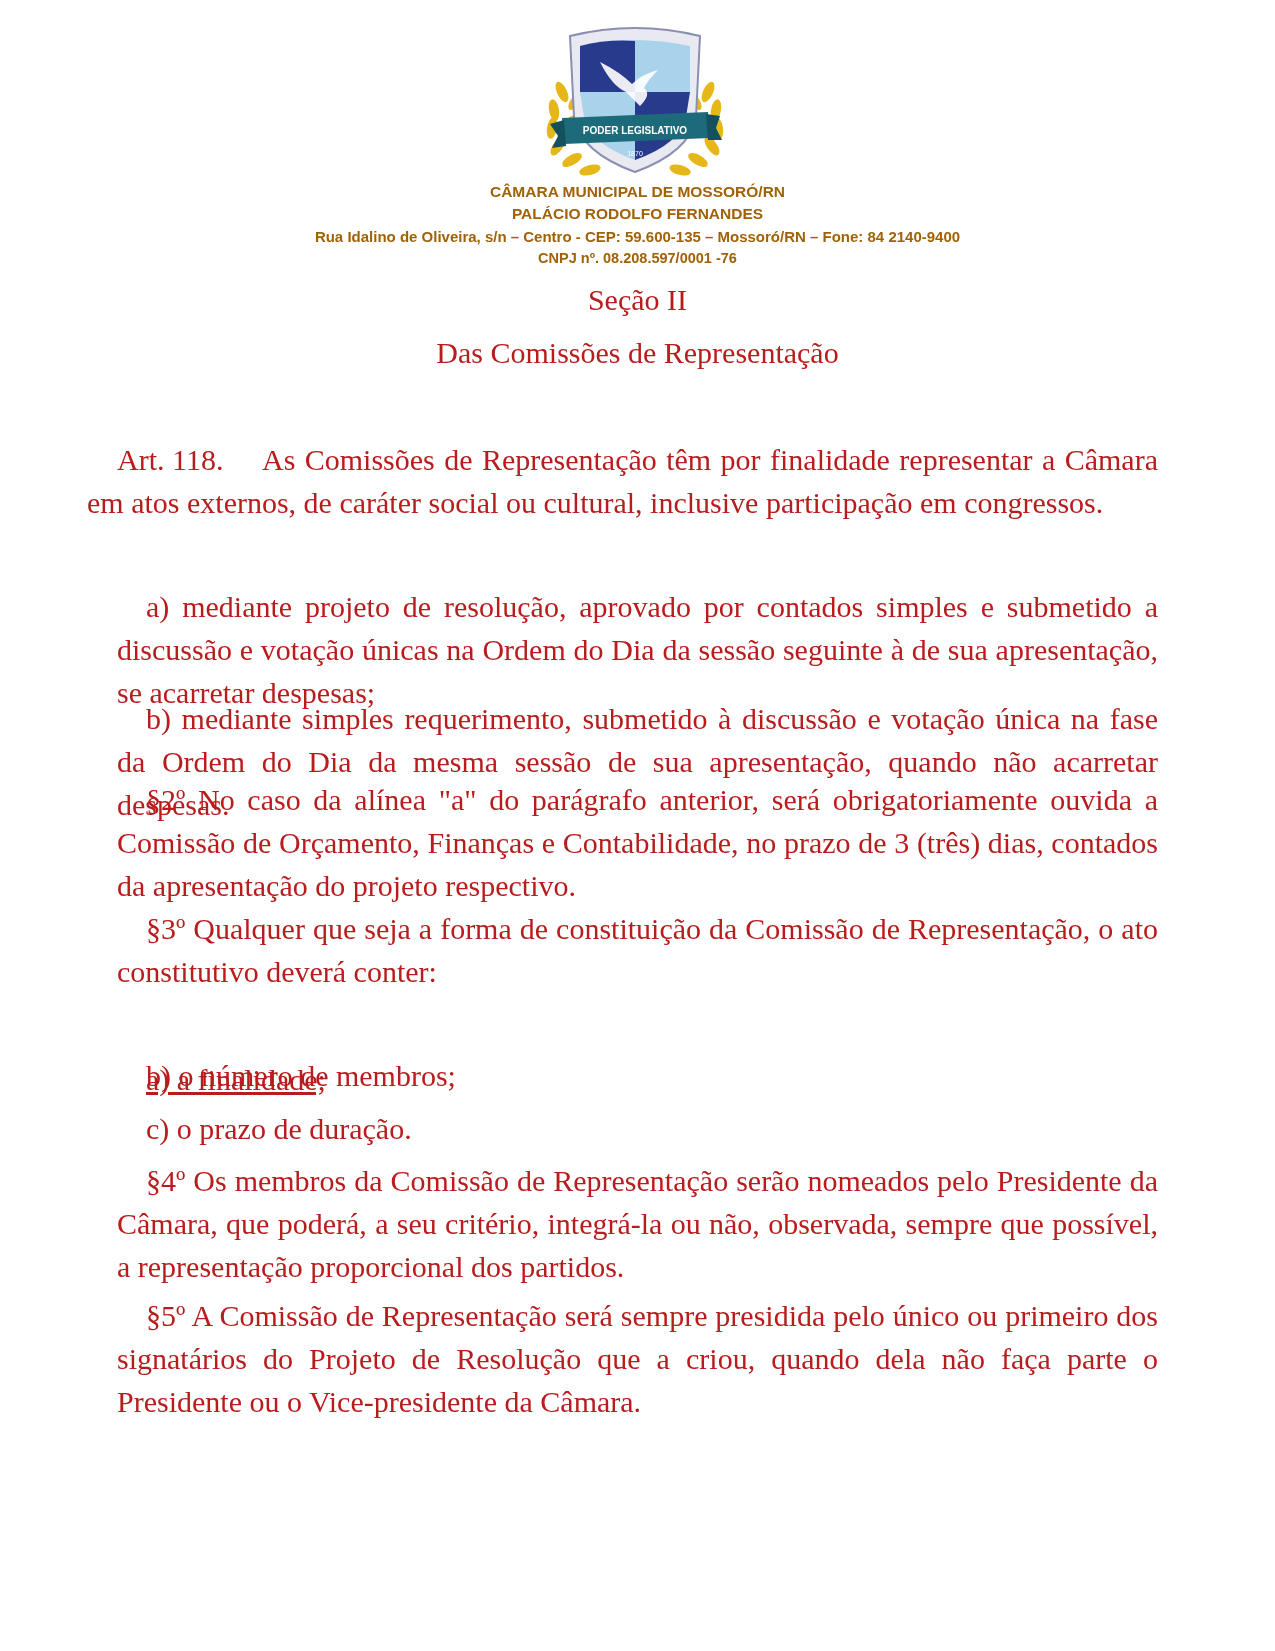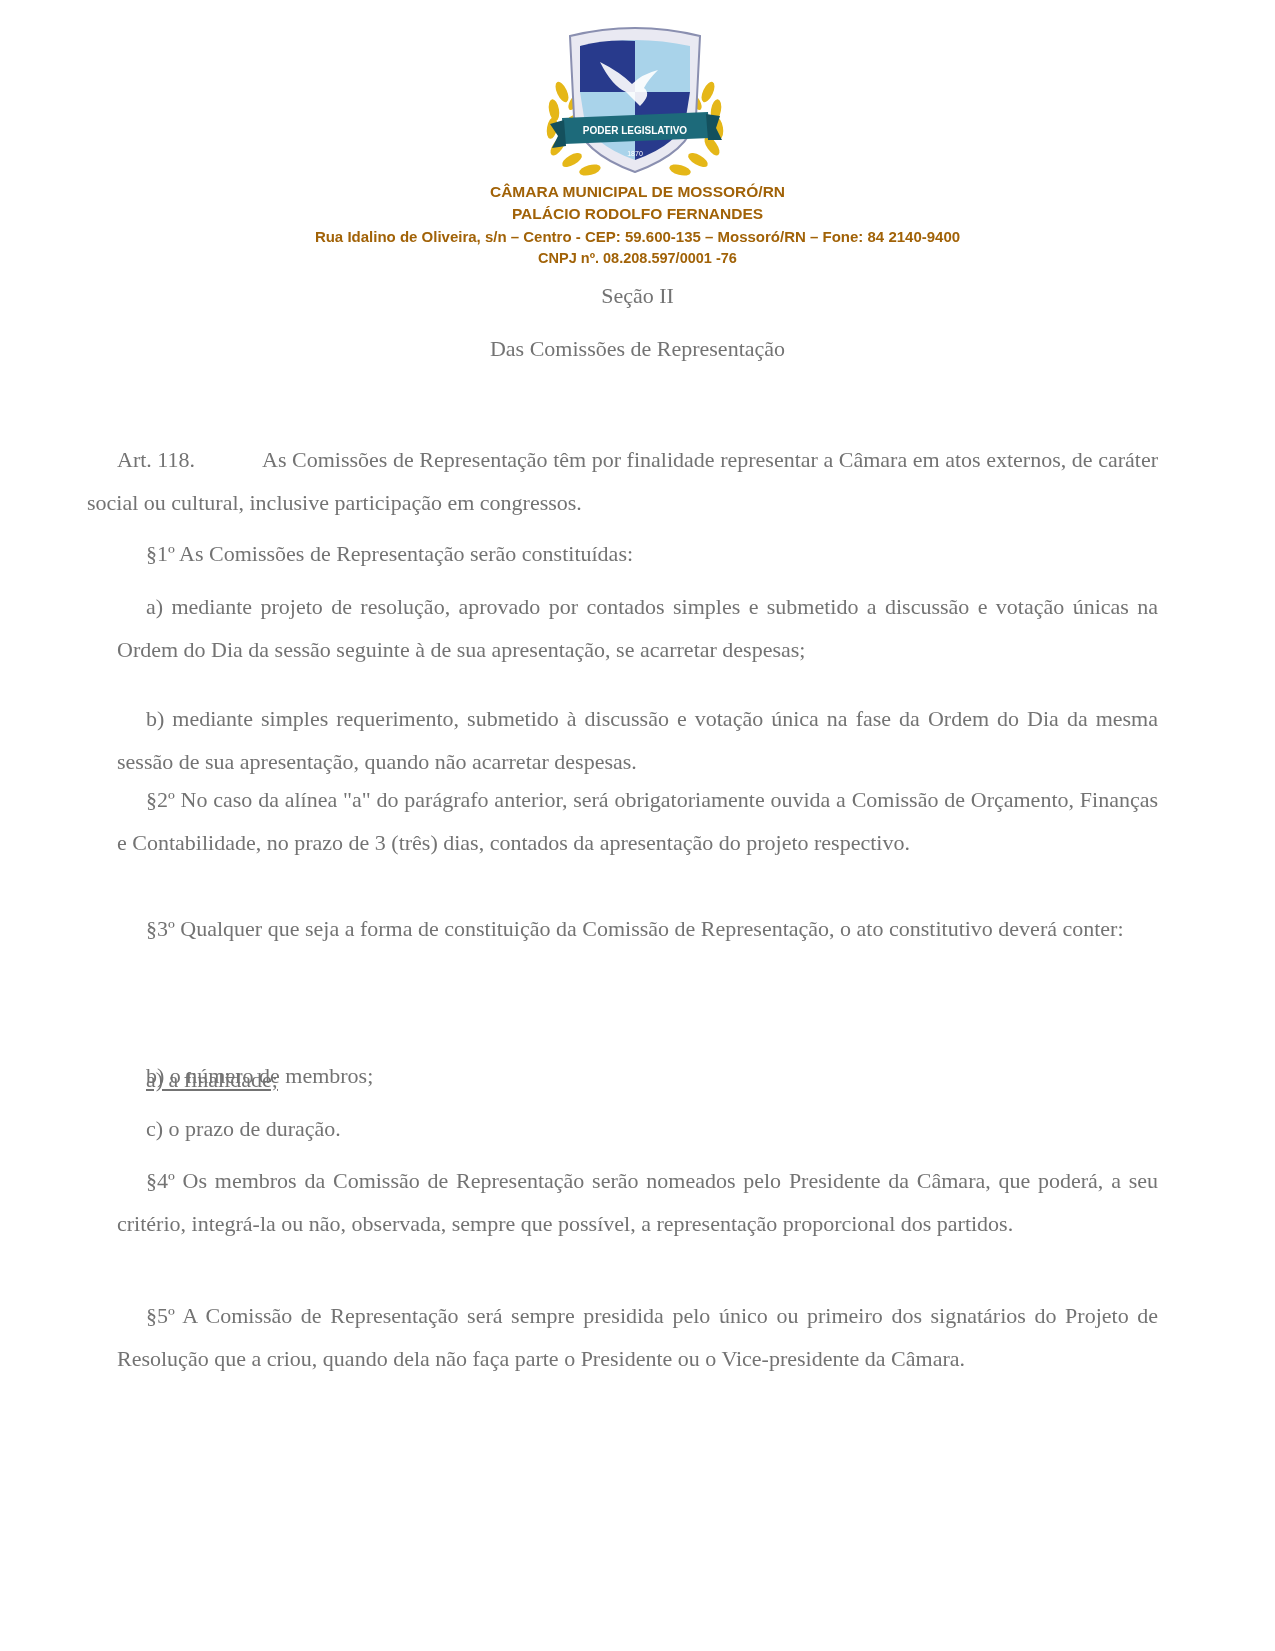--- a/index.html
+++ b/index.html
@@ -9,21 +9,21 @@
     
     .logo { position: absolute; left: 540px; top: 22px; width: 190px; height: 160px; }
     .hdr { position: absolute; left: 0; width: 1275px; text-align: center;
            font-family: "Liberation Sans", sans-serif; font-weight: bold; color: #a16207; }
     .hdr-1 { top: 183px; font-size: 15.5px; }
     .hdr-2 { top: 205px; font-size: 15.5px; }
     .hdr-3 { top: 228px; font-size: 15px; }
     .hdr-4 { top: 250px; font-size: 14.5px; text-align: center; }
 
     
-    .serif { font-family: "Liberation Serif", serif; font-size: 22px; color: #737373; }
+    .serif { font-family: "Liberation Serif", serif; font-size: 30px; color: #b91c1c; }
     .center { position: absolute; left: 0; width: 1275px; text-align: center; }
     .sec-title { top: 283px; }
     .sec-subtitle { top: 336px; }
 
     .para { position: absolute; left: 117px; width: 1041px; line-height: 43px; text-align: justify; }
     .para.indent { text-indent: 29px; }
     .art { top: 438px; left: 87px; width: 1071px; text-indent: 30px; }
     .art .art-num { display: inline-block; width: 145px; text-indent: 0; }
 
     .p-s1 { top: 532px; }
@@ -88,21 +88,20 @@
   <div class="hdr hdr-1">CÂMARA MUNICIPAL DE MOSSORÓ/RN</div>
   <div class="hdr hdr-2">PALÁCIO RODOLFO FERNANDES</div>
   <div class="hdr hdr-3">Rua Idalino de Oliveira, s/n – Centro - CEP: 59.600-135 – Mossoró/RN – Fone: 84 2140-9400</div>
   <div class="hdr hdr-4">CNPJ nº.  08.208.597/0001 -76</div>
 
   <div class="serif center sec-title">Seção II</div>
   <div class="serif center sec-subtitle">Das Comissões de Representação</div>
 
   <div class="serif para art"><span class="art-num">Art. 118.</span><span>As Comissões de Representação têm por finalidade representar a Câmara em atos externos, de caráter social ou cultural, inclusive participação em congressos.</span></div>
 
-  <div class="serif para indent p-s1">§1º As Comissões de Representação serão constituídas:</div>
   <div class="serif para indent p-a">a) mediante projeto de resolução, aprovado por contados simples e submetido a discussão e votação únicas na Ordem do Dia da sessão seguinte à de sua apresentação, se acarretar despesas;</div>
   <div class="serif para indent p-b">b) mediante simples requerimento, submetido à discussão e votação única na fase da Ordem do Dia da mesma sessão de sua apresentação, quando não acarretar despesas.</div>
   <div class="serif para indent p-s2">§2º No caso da alínea "a" do parágrafo anterior, será obrigatoriamente ouvida a Comissão de Orçamento, Finanças e Contabilidade, no prazo de 3 (três) dias, contados da apresentação do projeto respectivo.</div>
   <div class="serif para indent p-s3">§3º Qualquer que seja a forma de constituição da Comissão de Representação, o ato constitutivo deverá conter:</div>
   <div class="serif para indent p-i1">a) a finalidade;</div>
   <div class="serif para indent p-i3">c) o prazo de duração.</div>
   <div class="serif para indent p-i2">b) o número de membros;</div>
   <div class="serif para indent p-s4">§4º Os membros da Comissão de Representação serão nomeados pelo Presidente da Câmara, que poderá, a seu critério, integrá-la ou não, observada, sempre que possível, a representação proporcional dos partidos.</div>
   <div class="serif para indent p-s5">§5º A Comissão de Representação será sempre presidida pelo único ou primeiro dos signatários do Projeto de Resolução que a criou, quando dela não faça parte o Presidente ou o Vice-presidente da Câmara.</div>
 

